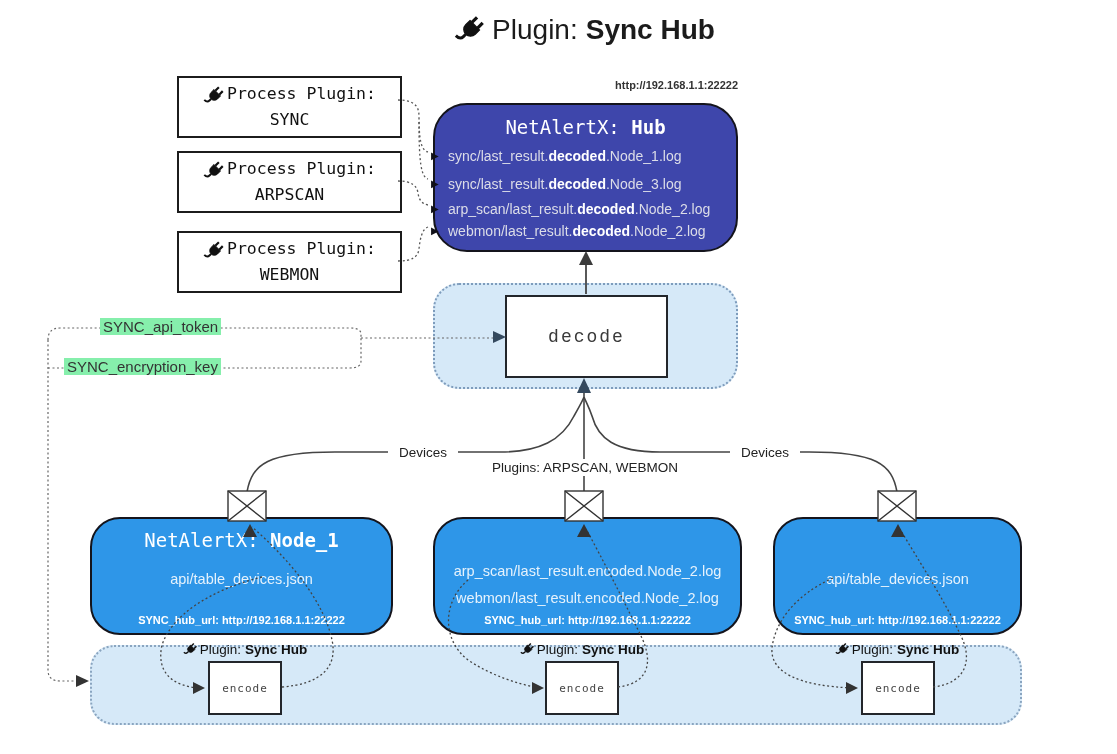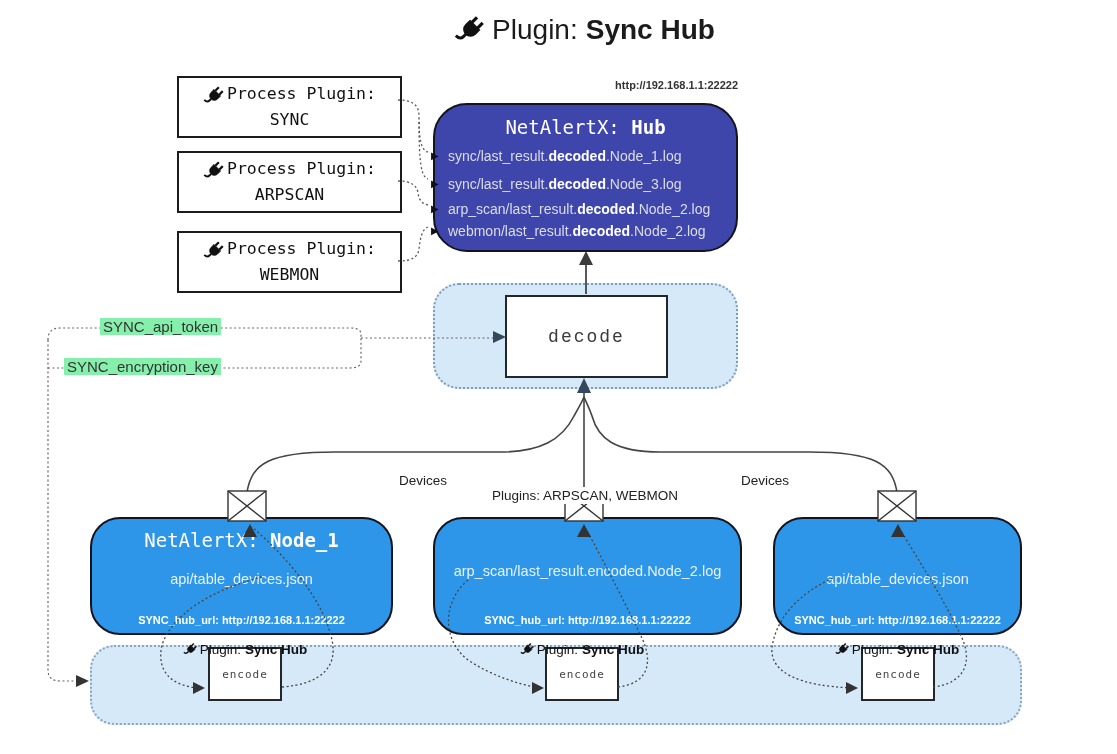--- a/index.html
+++ b/index.html
@@ -33,41 +33,41 @@
   #decode-panel{top:283px;left:433px;width:305px;height:106px;background:#d6e9f8;
     border:2px dotted #7e9cbc;border-radius:26px;z-index:1;box-sizing:border-box;}
   #decode-box{top:295px;left:505px;width:163px;height:83px;background:#fff;border:2px solid #23262b;
     z-index:2;display:flex;align-items:center;justify-content:center;box-sizing:border-box;
     font-family:Liberation Mono, monospace;font-size:18px;color:#3a3a3a;letter-spacing:2px;}
   
   .cfg-label{font-size:15px;color:#333;background:#86efac;padding:0 3px;z-index:6;}
   #api-token{top:318px;left:100px;}
   #enc-key{top:358px;left:64px;}
   
-  .edge-label{background:#fff;text-align:center;font-size:13.5px;color:#222;z-index:6;padding:1px 0;margin-top:28px;}
+  .edge-label{background:#fff;text-align:center;font-size:13.5px;color:#222;z-index:6;padding:1px 0;}
   #devices-left{top:444px;left:388px;width:70px;}
   #devices-right{top:444px;left:730px;width:70px;}
   #plugins-mid{top:459px;left:480px;width:210px;}
   
   .node{top:517px;height:118px;background:#2e96e8;border:2px solid #14141c;border-radius:30px;
     z-index:2;box-sizing:border-box;color:#fff;}
   #node1{left:90px;width:303px;}
   #node2{left:433px;width:309px;}
   #node3{left:773px;width:249px;}
   .node .node-title{position:absolute;top:10px;left:0;width:100%;text-align:center;
     font-family:"DejaVu Sans Mono",monospace;font-size:19px;color:#fff;white-space:nowrap;}
   .node .node-title b{font-weight:700;}
   .node .nfile{position:absolute;left:0;width:100%;text-align:center;font-size:14.5px;
     color:rgba(255,255,255,0.88);white-space:nowrap;}
   .node .nurl{position:absolute;bottom:7px;left:0;width:100%;text-align:center;font-size:11px;
     font-weight:600;color:#ffffff;white-space:nowrap;}
   
   #bottom-panel{top:645px;left:90px;width:932px;height:80px;background:#d6e9f8;
     border:2px dotted #8aa5c0;border-radius:24px;z-index:1;box-sizing:border-box;}
-  .encode-box{top:647px;width:74px;height:54px;background:#fff;border:2px solid #23262b;z-index:2;
+  .encode-box{top:661px;width:74px;height:54px;background:#fff;border:2px solid #23262b;z-index:2;
     display:flex;align-items:center;justify-content:center;box-sizing:border-box;
     font-family:"DejaVu Sans Mono",monospace;font-size:11px;color:#444;letter-spacing:1px;}
   #encode1{left:208px;} #encode2{left:545px;} #encode3{left:861px;}
   .enc-label{top:642px;width:160px;display:flex;align-items:center;justify-content:center;
     font-size:13.5px;color:#111;z-index:6;white-space:nowrap;}
   .enc-label b{margin-left:4px;font-weight:700;}
   .enc-label .plug{width:15px;height:15px;margin-right:2px;}
   #enclab1{left:165px;} #enclab2{left:502px;} #enclab3{left:817px;}
   
   #wires{position:absolute;top:0;left:0;width:1117px;height:754px;z-index:4;pointer-events:none;}
@@ -211,20 +211,21 @@
   <div id="plugins-mid" class="edge-label abs">Plugins: ARPSCAN, WEBMON</div>
   <div id="devices-right" class="edge-label abs">Devices</div>
 
   <div id="node1" class="node abs">
     <div class="node-title"><span>NetAlertX: </span><b>Node_1</b></div>
     <div class="nfile" style="top:52px">api/table_devices.json</div>
     <div class="nurl">SYNC_hub_url: http://192.168.1.1:22222</div>
   </div>
   <div id="node2" class="node abs">
     <div class="nfile" style="top:44px">arp_scan/last_result.encoded.Node_2.log</div>
+    <div class="nfile" style="top:71px">webmon/last_result.encoded.Node_2.log</div>
     <div class="nurl">SYNC_hub_url: http://192.168.1.1:22222</div>
   </div>
   <div id="node3" class="node abs">
     <div class="nfile" style="top:52px">api/table_devices.json</div>
     <div class="nurl">SYNC_hub_url: http://192.168.1.1:22222</div>
   </div>
 
   <div id="bottom-panel" class="abs"></div>
   <div id="enclab1" class="enc-label abs">
     <span class="plug"><svg viewBox="0 0 24 24" width="100%" height="100%">

